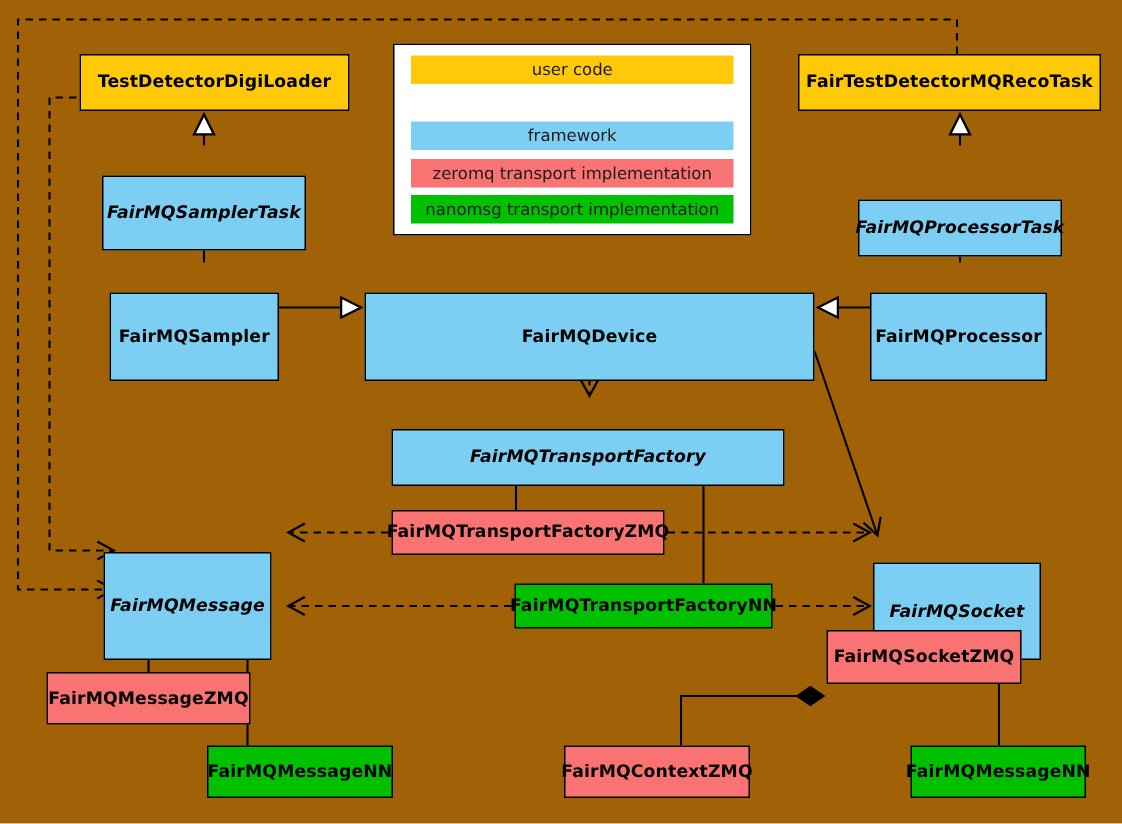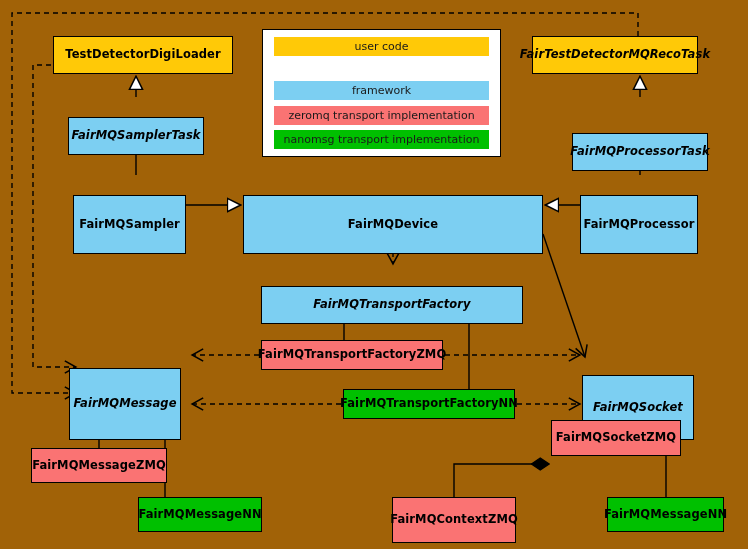--- a/index.html
+++ b/index.html
@@ -142,30 +142,30 @@
   </svg>
 
   <div id="legend">
     <div class="legend-row fill-user">user code</div>
     <div class="legend-row fill-framework">framework</div>
     <div class="legend-row fill-zmq">zeromq transport implementation</div>
     <div class="legend-row fill-nn">nanomsg transport implementation</div>
   </div>
 
   <div class="node fill-user" style="left: 53px; top: 36px; width: 180px; height: 38px;">TestDetectorDigiLoader</div>
-  <div class="node fill-user" style="left: 532px; top: 36px; width: 166px; height: 38px; font-style: italic;">FairTestDetectorMQRecoTask</div>
-  <div class="node fill-framework abstract" style="left: 68px; top: 97px; width: 136px; height: 38px;">FairMQSamplerTask</div>
+  <div class="node fill-user" style="left: 532px; top: 36px; width: 202px; height: 38px;">FairTestDetectorMQRecoTask</div>
+  <div class="node fill-framework abstract" style="left: 68px; top: 97px; width: 136px; height: 50px;">FairMQSamplerTask</div>
   <div class="node fill-framework abstract" style="left: 572px; top: 113px; width: 136px; height: 38px;">FairMQProcessorTask</div>
   <div class="node fill-framework" style="left: 73px; top: 175px; width: 113px; height: 59px;">FairMQSampler</div>
   <div class="node fill-framework" style="left: 243px; top: 175px; width: 300px; height: 59px;">FairMQDevice</div>
   <div class="node fill-framework" style="left: 580px; top: 175px; width: 118px; height: 59px;">FairMQProcessor</div>
   <div class="node fill-framework abstract" style="left: 261px; top: 266px; width: 262px; height: 38px;">FairMQTransportFactory</div>
   <div class="node fill-nn" style="left: 343px; top: 389px; width: 172px; height: 30px;">FairMQTransportFactoryNN</div>
   <div class="node fill-zmq" style="left: 261px; top: 340px; width: 182px; height: 30px;">FairMQTransportFactoryZMQ</div>
   <div class="node fill-framework abstract" style="left: 69px; top: 348px; width: 112px; height: 72px;">FairMQMessage</div>
   <div class="node fill-framework abstract" style="left: 582px; top: 355px; width: 112px; height: 65px;">FairMQSocket</div>
   <div class="node fill-zmq" style="left: 31px; top: 448px; width: 136px; height: 35px;">FairMQMessageZMQ</div>
   <div class="node fill-nn" style="left: 103px; top: 497px; width: 124px; height: 35px; margin-left: 35px;">FairMQMessageNN</div>
   <div class="node fill-zmq" style="left: 551px; top: 420px; width: 130px; height: 36px;">FairMQSocketZMQ</div>
-  <div class="node fill-zmq" style="left: 392px; top: 497px; width: 124px; height: 46px;">FairMQContextZMQ</div>
+  <div class="node fill-zmq" style="left: 376px; top: 497px; width: 124px; height: 35px;">FairMQContextZMQ</div>
   <div class="node fill-nn" style="left: 607px; top: 497px; width: 117px; height: 35px;">FairMQMessageNN</div>
 
 </div>
 
 </body></html>

